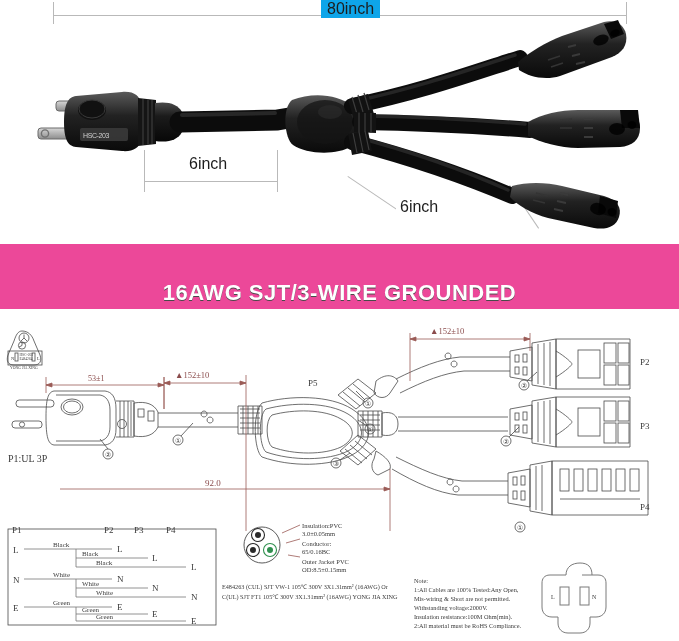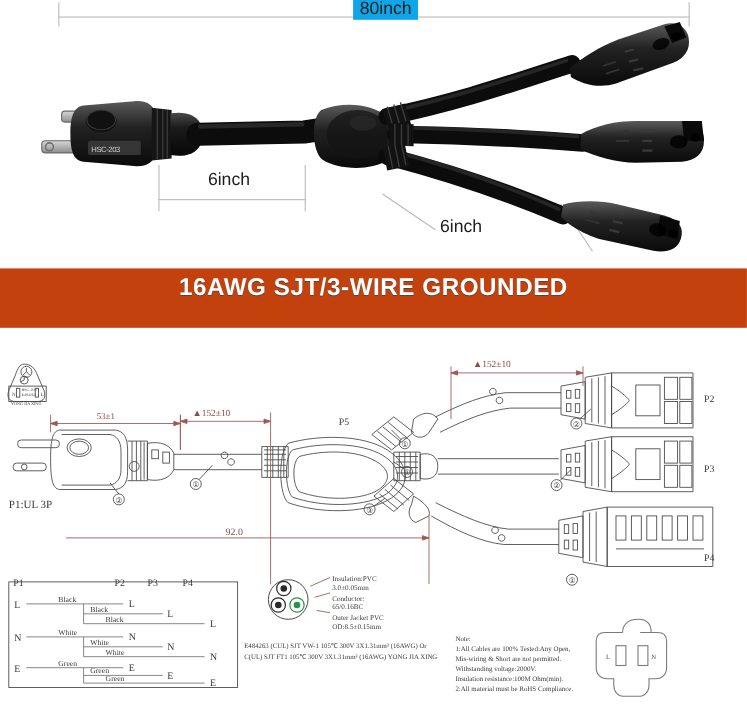--- a/index.html
+++ b/index.html
@@ -9,22 +9,22 @@
   #photo{position:absolute;left:0;top:0;width:679px;height:240px;background:#fff;overflow:hidden;}
 
   .dimlabel{position:absolute;font-family:"Liberation Sans",sans-serif;color:#1d1d1d;white-space:nowrap;}
 
   
   .dimline{position:absolute;background:#b9b9b9;}
   .dimtick{position:absolute;background:#b9b9b9;width:1px;}
   .leader{position:absolute;background:#b9b9b9;height:1px;transform-origin:0 0;}
 
   
-  #banner{position:absolute;left:0;top:244px;width:679px;height:54px;background:#c2410c;
-          display:flex;flex-direction:column;align-items:center;justify-content:space-between;}
+  #banner{position:absolute;left:0;top:244px;width:679px;height:65px;background:#ec4899;
+          display:flex;flex-direction:column;align-items:center;justify-content:flex-end;}
   #banner div{font-family:"Liberation Sans",sans-serif;font-weight:bold;color:#ffffff;
       font-size:22px;letter-spacing:.5px;line-height:33px;text-shadow:0 1px 0 #4a4a4a;}
 
   
   #tech{position:absolute;left:0;top:317px;width:679px;height:324px;background:#fff;}
   #tech svg{display:block;}
   .tx{font-family:"Liberation Serif",serif;fill:#3b3b3b;}
   .txr{font-family:"Liberation Serif",serif;fill:#8a4b4b;}
 </style>
 </head>

